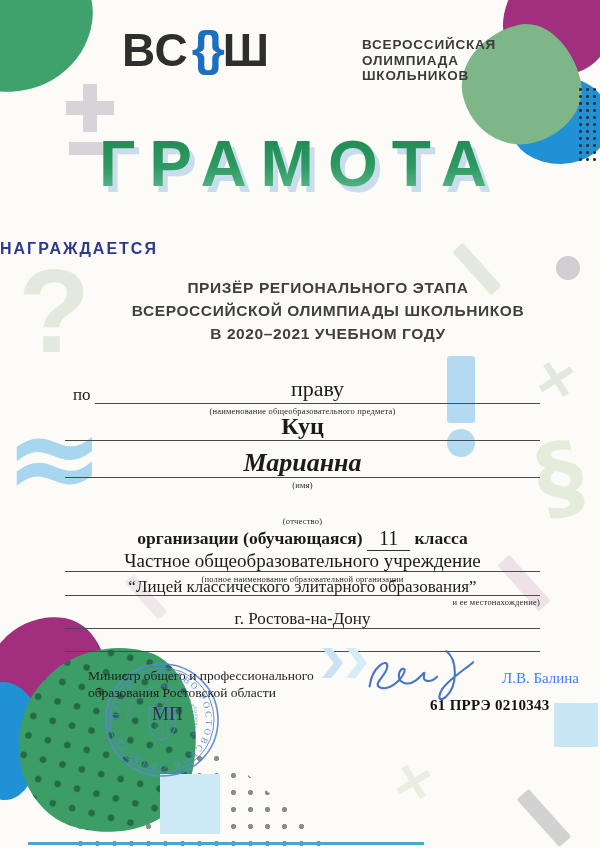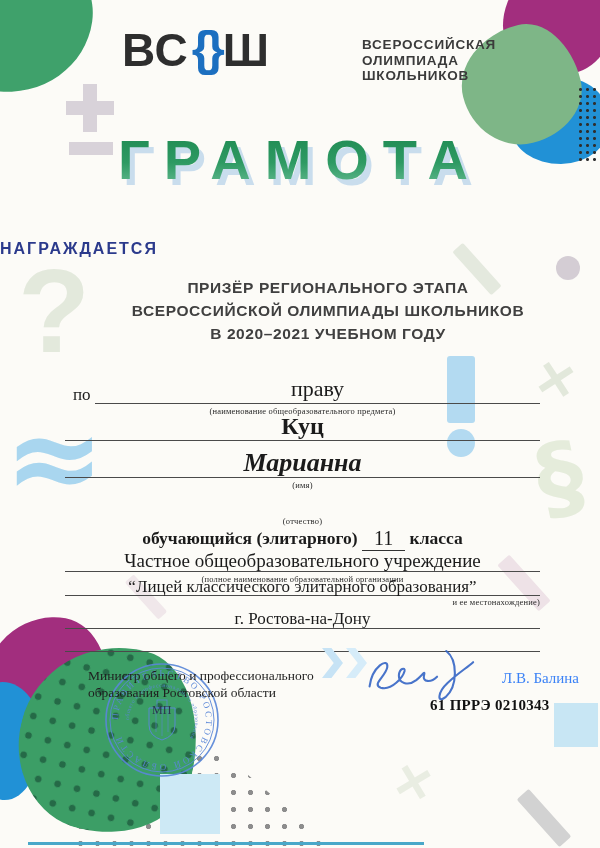--- a/index.html
+++ b/index.html
@@ -76,21 +76,21 @@
   .logo { left:122px; top:27px; display:flex; align-items:flex-start;
     font-family:"Liberation Sans",sans-serif; font-weight:900; font-size:46px;
     letter-spacing:1px; color:#2e2e2e; line-height:1; }
   .logo .braces { color:#1c6fc0; font-size:49px; letter-spacing:-5px; margin:0 3px; position:relative; top:-3px; }
   .tagline { left:362px; top:37px; font-family:"Liberation Sans",sans-serif;
     font-weight:900; font-size:13.5px; line-height:15.5px; letter-spacing:0.8px; color:#3b3b3b; }
 
   
   .title-wrap { left:0; top:132px; width:600px; height:92px; text-align:center; }
   .title-layer { position:absolute; left:50%; white-space:nowrap;
-    font-family:"Liberation Sans",sans-serif; font-weight:800; font-size:56px;
+    font-family:"Liberation Sans",sans-serif; font-weight:800; font-size:64px;
     letter-spacing:14px; line-height:1; }
   .title-shadow { transform:translateX(-50%) translate(5px,6px); color:#c9dded; }
   .title-front { transform:translateX(-50%); color:#2e9a63;
     background:linear-gradient(180deg,#1e8a52 0%,#2e9a63 55%,#66bb92 100%);
     -webkit-background-clip:text; background-clip:text; -webkit-text-fill-color:transparent; }
 
   
   .award-label { left:0; top:240px; width:496px; text-align:left;
     font-family:"Liberation Sans",sans-serif; font-weight:800; font-size:16px;
     letter-spacing:2px; color:#2b3a8c; }
@@ -118,21 +118,21 @@
   .row-org1 { left:65px; top:548px; width:475px; height:23px; font-size:19px; line-height:26px; }
   .cap-org1 { top:574px; }
   .row-org2 { left:65px; top:576px; width:475px; height:19px; font-size:17px; line-height:21px; }
   .cap-org2 { top:597px;text-align:right; }
   .row-city { left:65px; top:608px; width:475px; height:20px; font-size:17px; line-height:22px; }
   .row-empty { left:65px; top:651px; width:475px; height:0; border-top:1.2px solid #4a4a4a; }
 
   
   .minister { left:88px; top:668px; font-size:13.5px; line-height:16.5px; color:#1f1f1f; z-index:3; }
   .stamp { left:102px; top:660px; width:120px; height:120px; z-index:2; opacity:0.92; }
-  .mp { left:152px; top:703px; font-size:12px; color:#2b3550; z-index:4; }
+  .mp { left:152px; top:703px; font-size:19px; color:#2b3550; z-index:4; }
   .signature { left:364px; top:646px; width:138px; height:60px; z-index:3; transform:rotate(-4deg); }
   .signer { left:502px; top:670px; font-size:15px; color:#3b82f6; }
   .cert-num { left:430px; top:697px; font-size:15px; font-weight:bold; color:#111; letter-spacing:0.3px; }
 </style>
 </head>
 <body>
 
 <div class="page">
 
   <div class="blob blob-green-tl"></div>
@@ -197,21 +197,21 @@
   <div class="cap cap-subject">(наименование общеобразовательного предмета)</div>
 
   <div class="abs uline row-surname">Куц</div>
 
   <div class="abs uline row-firstname">Марианна</div>
   <div class="cap cap-firstname">(имя)</div>
 
   <div class="cap cap-patronymic">(отчество)</div>
 
   <div class="abs row-grade">
-    <b>обучающийся (элитарного)</b>
+    <b>организации (обучающаяся)</b>
     <span class="grade-num">11</span>
     <b>класса</b>
   </div>
 
   <div class="abs uline row-org1">Частное общеобразовательного учреждение</div>
   <div class="cap cap-org1">(полное наименование образовательной организации</div>
   <div class="abs uline row-org2">“Лицей классического элитарного образования”</div>
   <div class="cap cap-org2">и ее местонахождение)</div>
   <div class="abs uline row-city">г. Ростова-на-Дону</div>
   <div class="abs row-empty"></div>

